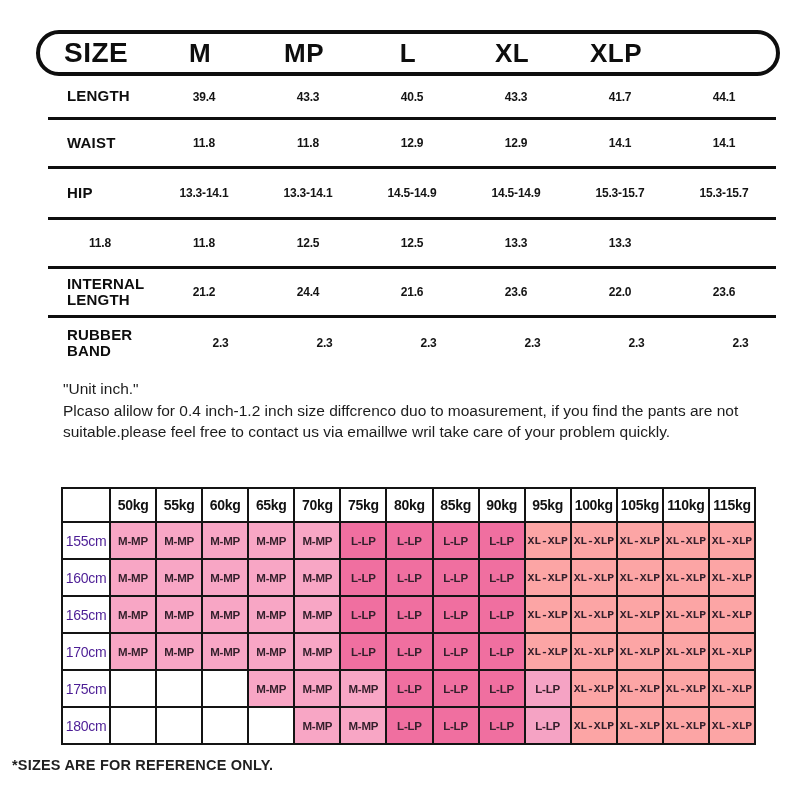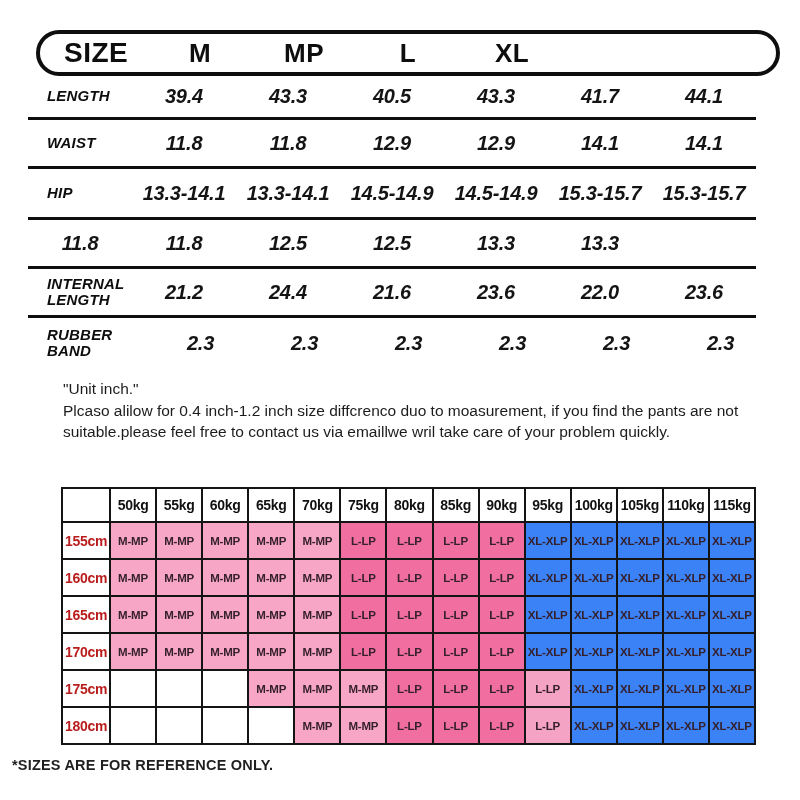--- a/index.html
+++ b/index.html
@@ -7,63 +7,64 @@
   .page{position:relative;width:800px;height:800px;background:#fff;overflow:hidden;margin-left:8px;}
 
   
   .pill{position:absolute;left:28px;top:30px;width:744px;height:46px;box-sizing:border-box;
         border:4px solid #0e0e0e;border-radius:26px;display:grid;
         grid-template-columns:104px repeat(6,1fr);align-items:center;padding:0 4px;}
   .pc{text-align:center;font-size:26px;font-weight:800;letter-spacing:0.5px;color:#0e0e0e;}
   .pc.first{text-align:left;padding-left:20px;font-size:28px;}
 
   
-  .spec{position:absolute;left:20px;top:76px;width:728px;font-style:italic;}
+  .spec{position:absolute;left:40px;top:76px;width:728px;}
   .srow{display:grid;grid-template-columns:104px repeat(6,1fr);align-items:center;
         border-bottom:3px solid #0e0e0e;}
   .srow:last-child{border-bottom:none;gap:33px;}
   .sr1{height:41px}.sr2{height:46px}.sr3{height:48px}.sr4{height:46px}.sr5{height:46px}.sr6{height:50px}
   .sl{padding-left:19px;font-size:15px;font-weight:700;line-height:1.08;letter-spacing:0.2px;
       max-width:92px;color:#0e0e0e;}
-  .sv{text-align:center;font-size:20px;font-weight:600;color:#141414;letter-spacing:-0.2px;}
+  .sv{text-align:center;font-size:12px;font-weight:600;color:#141414;letter-spacing:-0.2px;}
 
   
   .notes{position:absolute;left:55px;top:378px;width:708px;font-size:15.5px;line-height:1.4;
          color:#1c1c1c;font-weight:500;}
 
   
   .fit{position:absolute;left:53px;top:487px;width:695px;box-sizing:border-box;
        display:grid;grid-template-columns:48px repeat(14,1fr);
        grid-template-rows:34px repeat(6,37px);
        border-top:2px solid #141414;border-left:2px solid #141414;background:#fff;}
   .fit > div{box-sizing:border-box;border-right:2px solid #141414;border-bottom:2px solid #141414;
        display:flex;align-items:center;justify-content:center;overflow:hidden;}
   .fh{font-size:14px;font-weight:600;color:#111;letter-spacing:-0.3px;}
-  .fhl{font-size:14px;font-weight:700;color:#b91c1c;letter-spacing:-0.3px;}
+  .fhl{font-size:14px;font-weight:400;color:#4c1d95;letter-spacing:-0.3px;}
   .fc{font-size:11.5px;font-weight:600;color:#35202c;letter-spacing:-0.2px;background:#fff;}
   .tone-m{background:#F8A6C5;}
   .tone-l{background:#F06FA0;}
   .tone-ll{background:#F5A3C4;}
-  .tone-x{background:#3b82f6;}
+  .tone-x{background:#fca5a5;font-family:Liberation Mono, monospace;}
 
   
   .footer{position:absolute;left:4px;right:0;top:757px;font-size:14.5px;
           font-weight:600;letter-spacing:0.2px;color:#1f1f1f;}
 </style>
 </head>
 <body>
 
 <div class="page">
 
   <div class="pill">
     <div class="pc first">SIZE</div>
     <div class="pc">M</div>
     <div class="pc">MP</div>
     <div class="pc">L</div>
     <div class="pc">XL</div>
+    <div class="pc">XLP</div>
   </div>
 
   <div class="spec">
     <div class="srow sr1">
       <div class="sl">LENGTH</div>
       <div class="sv">39.4</div>
       <div class="sv">43.3</div>
       <div class="sv">40.5</div>
       <div class="sv">43.3</div>
       <div class="sv">41.7</div>

